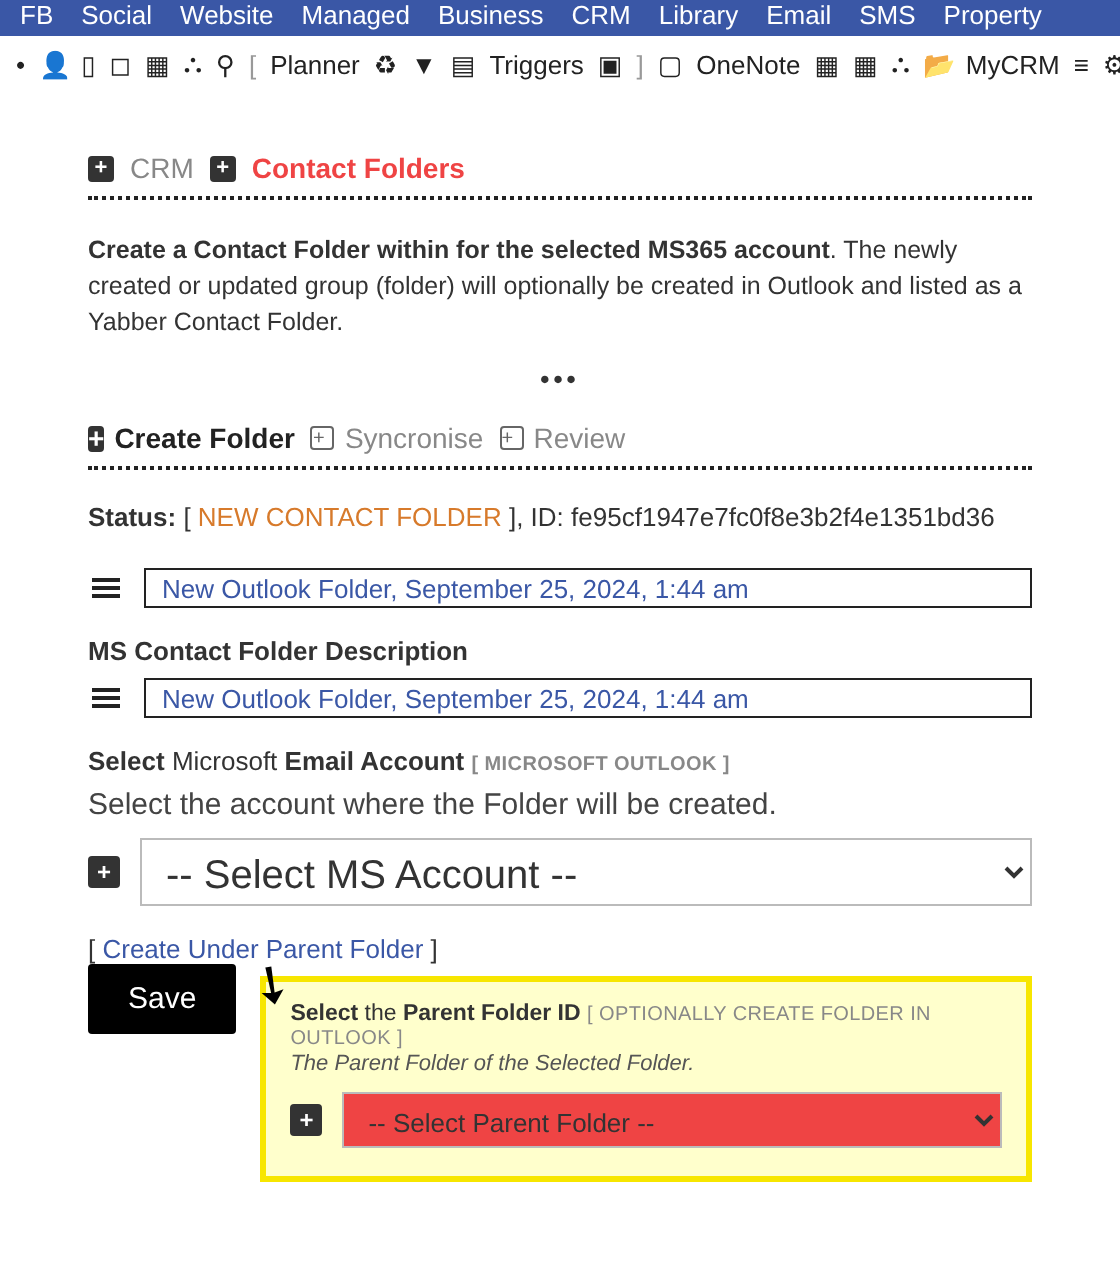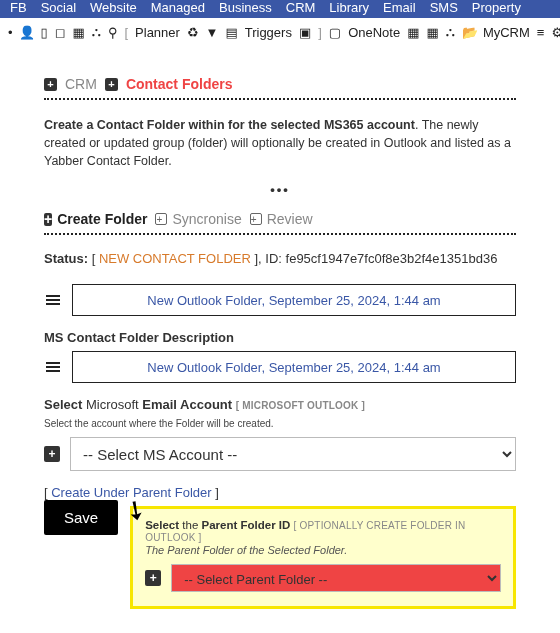--- a/index.html
+++ b/index.html
@@ -66,41 +66,41 @@
   .threedots { text-align:center; font-weight:700; letter-spacing:2px; margin:4px 0 14px; }
   .tabs { display:flex; align-items:center; gap:8px; margin-bottom:6px;}
   .tab { display:flex; align-items:center; gap:5px; color:#888; font-size:14px;}
   .tab.active { color:#222; font-weight:700; }
   .status-line { font-size:13px; margin-bottom:18px; }
   .status-line .lbl { font-weight:700; }
   .status-line .orange { color:#d77a2b; }
   .field-label { font-weight:700; font-size:13px; margin:6px 0 6px; }
   .field-label .thin { font-weight:400; }
   .sub-gray { color:#888; font-size:10px; text-transform:uppercase; letter-spacing:0.2px;}
-  .field-help { font-size:10px; color:#444; margin-top:2px; margin-bottom:8px;}
+  .field-help { font-size:15px; color:#444; margin-top:2px; margin-bottom:8px;}
   .input-row { display:flex; align-items:stretch; gap:10px; margin-bottom:14px;}
   .input-row .lines {
     width:18px; display:flex; flex-direction:column; justify-content:center; gap:2px;
     align-items:center; font-size:14px; font-weight:700;
   }
   .lines-ic::before{
     content:""; display:block; width:14px; height:2px; background:#222; box-shadow:0 4px 0 #222, 0 -4px 0 #222;
   }
   input.txtbox {
     flex:1; border:1.5px solid #222; padding:6px 8px; font-size:13px; color:#3a57a6;
-    font-family:inherit; height:32px;text-align:center;
+    font-family:inherit; height:20px;
   }
   .select-row { display:flex; align-items:stretch; gap:10px; margin-bottom:14px;}
   .select-row .plus-sq {
     width:16px; height:16px; background:#333; color:#fff; border-radius:2px;
     font-size:12px; font-weight:700; display:inline-flex; align-items:center; justify-content:center;
     align-self:center;
   }
   select.sel {
-    flex:1; border:1px solid #bbb; background:#fff; padding:6px 8px; font-size:15px;
+    flex:1; border:1px solid #bbb; background:#fff; padding:6px 8px; font-size:20px;
     font-family:inherit; height:34px; color:#333;
   }
   .link-line { font-size:13px; margin:4px 0 0; }
   .link-line a { color:#3a57a6; text-decoration:none; }
   .yellow-box {
     border:3px solid #f7e600; background:#ffffcc;
     padding:10px 12px 14px 12px; margin-left:130px; margin-top:6px; margin-bottom:10px;
     position:relative;
   }
   .yellow-box .yb-title { font-size:11.5px; color:#333; }

